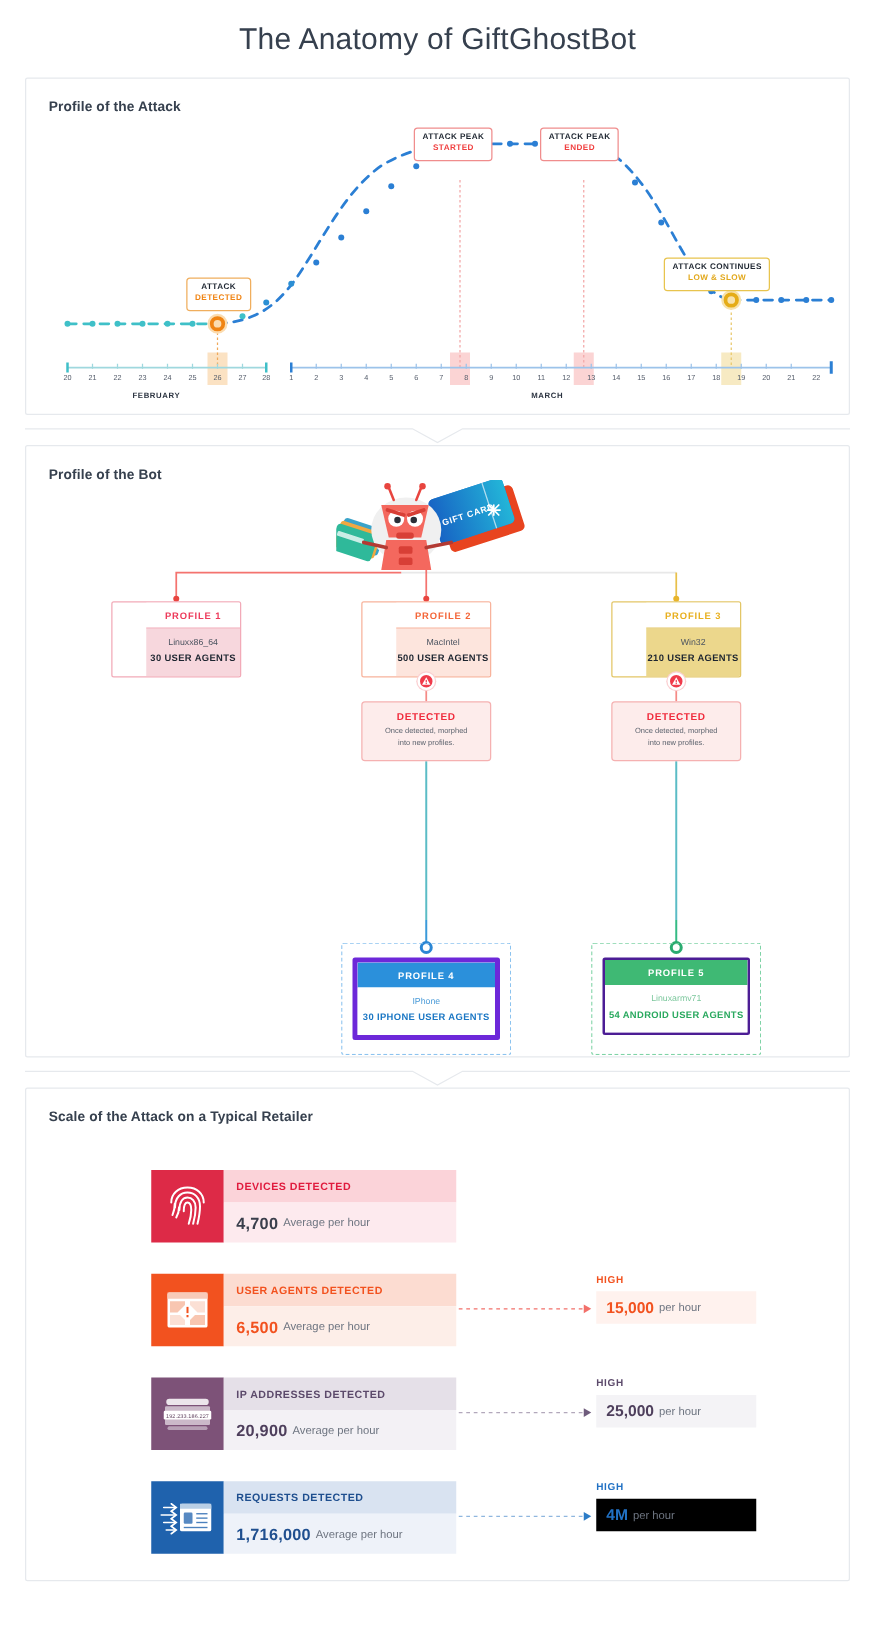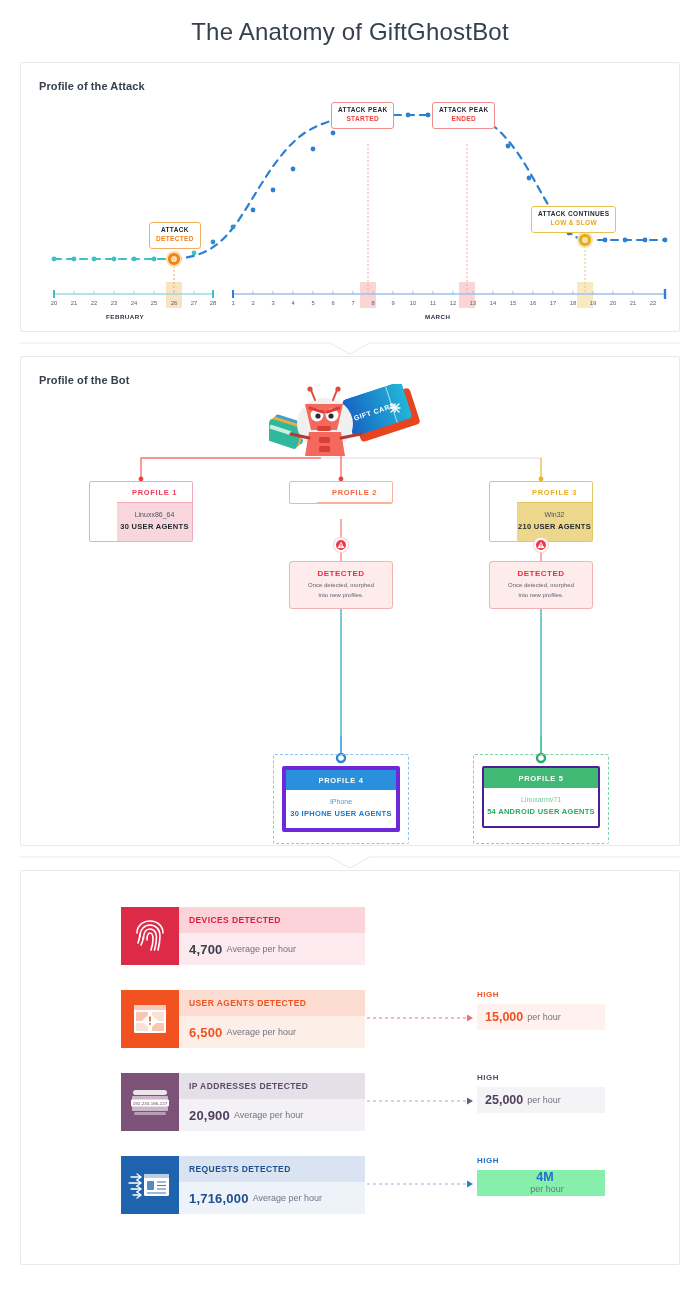--- a/index.html
+++ b/index.html
@@ -497,20 +497,24 @@
     <div class="pbox p1" style="left:68px; top:95px;">
       <div class="phead">PROFILE 1</div>
       <div class="pbody">
         <span class="sub">Linuxx86_64</span>
         <span class="main">30 USER AGENTS</span>
       </div>
     </div>
 
     <div class="pbox p2" style="left:268px; top:95px;">
       <div class="phead">PROFILE 2</div>
+      <div class="pbody">
+        <span class="sub">MacIntel</span>
+        <span class="main">500 USER AGENTS</span>
+      </div>
     </div>
 
     <div class="pbox p3" style="left:468px; top:95px;">
       <div class="phead">PROFILE 3</div>
       <div class="pbody">
         <span class="sub">Win32</span>
         <span class="main">210 USER AGENTS</span>
       </div>
     </div>
 
@@ -564,20 +568,21 @@
   </div>
 </section>
 
 <div class="notch-wrap">
   <svg width="660" height="14" viewBox="0 0 660 14">
     <path d="M0,1 L310,1 L330,12 L350,1 L660,1" fill="none" stroke="#e6e9ed" stroke-width="1"></path>
   </svg>
 </div>
 
 <section class="panel" id="panel-scale">
+  <div class="panel-heading">Scale of the Attack on a Typical Retailer</div>
 
   <div class="scale-stage">
 
     <svg class="connectors" width="660" height="360" viewBox="0 0 660 360">
       <g>
         <line x1="346" y1="147" x2="446" y2="147" stroke="#f2706a" stroke-width="1" stroke-dasharray="3 3"></line>
         <path d="M446,143.5 L452,147 L446,150.5 Z" fill="#f2706a"></path>
       </g>
       <g>
         <line x1="346" y1="230" x2="446" y2="230" stroke="#b2a8bb" stroke-width="1" stroke-dasharray="3 3"></line>
@@ -701,20 +706,20 @@
           <span style="color:#1f4f8f;">REQUESTS DETECTED</span>
         </div>
         <div class="m-bot" style="background:#eef2f9;">
           <span class="m-num" style="color:#1f4f8f;">1,716,000</span>
           <span class="m-unit">Average per hour</span>
         </div>
       </div>
     </div>
     <div class="hi" style="left:456px; top:285px;">
       <div class="hi-label" style="color:#2171c4;">HIGH</div>
-      <div class="hi-row" style="background:#86efac;flex-direction:column;">
+      <div class="hi-row" style="background:#000000;">
         <span class="hi-num" style="color:#2171c4;">4M</span>
         <span class="hi-unit">per hour</span>
       </div>
     </div>
 
   </div>
 </section>
 
 </body></html>

